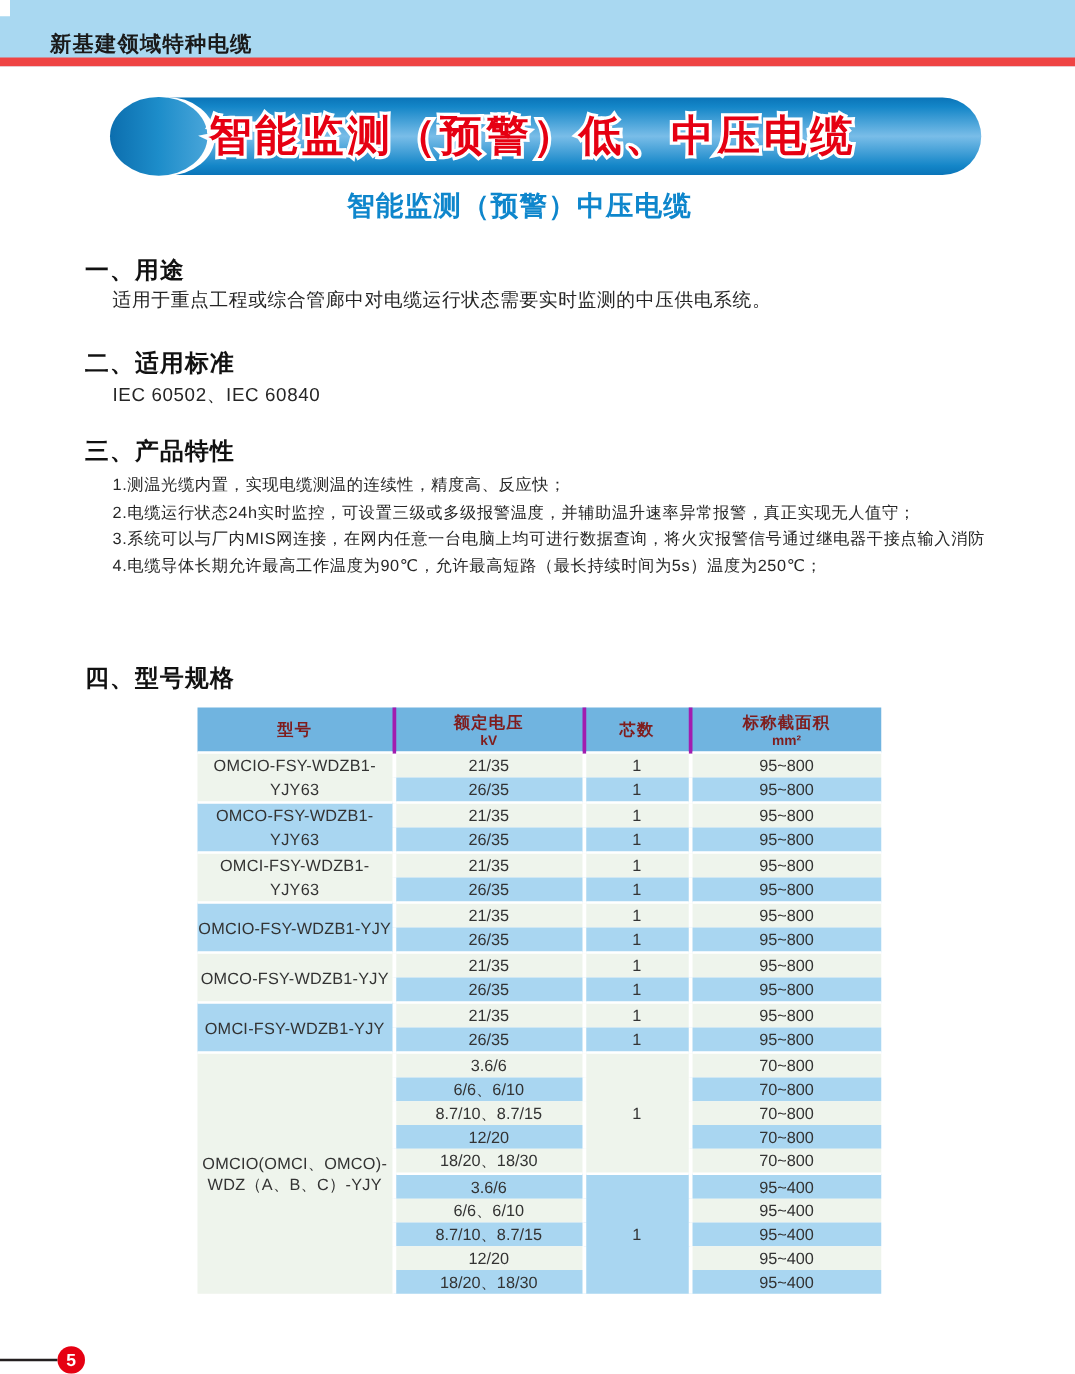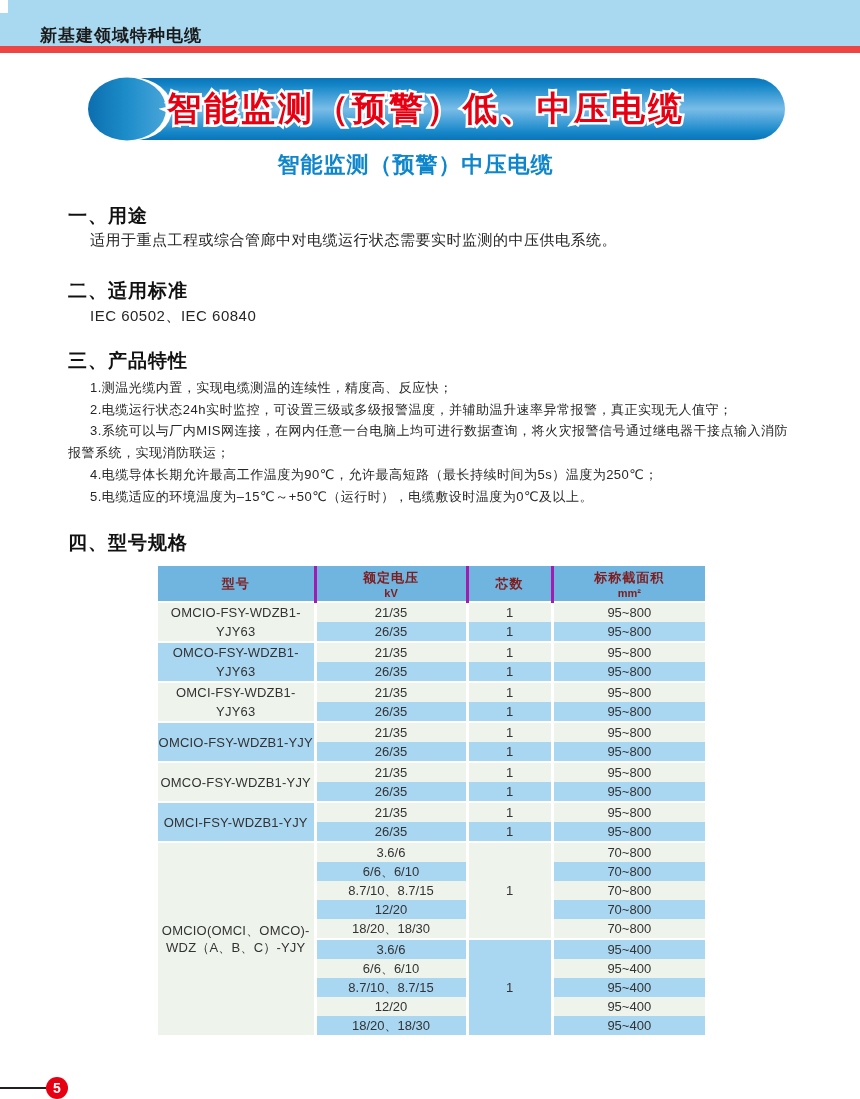--- a/index.html
+++ b/index.html
@@ -98,23 +98,21 @@
   <div class="sec-body" style="top:231px">适用于重点工程或综合管廊中对电缆运行状态需要实时监测的中压供电系统。</div>
 
   <div class="sec-heading" style="top:278px">二、适用标准</div>
   <div class="sec-body" style="top:307px">IEC 60502、IEC 60840</div>
 
   <div class="sec-heading" style="top:348px">三、产品特性</div>
   <div class="features">
     <div class="feat-line indent">1.测温光缆内置，实现电缆测温的连续性，精度高、反应快；</div>
     <div class="feat-line indent">2.电缆运行状态24h实时监控，可设置三级或多级报警温度，并辅助温升速率异常报警，真正实现无人值守；</div>
     <div class="feat-line indent">3.系统可以与厂内MIS网连接，在网内任意一台电脑上均可进行数据查询，将火灾报警信号通过继电器干接点输入消防</div>
-    <div class="feat-line">报警系统，实现消防联运；</div>
     <div class="feat-line indent">4.电缆导体长期允许最高工作温度为90℃，允许最高短路（最长持续时间为5s）温度为250℃；</div>
-    <div class="feat-line indent">5.电缆适应的环境温度为–15℃～+50℃（运行时），电缆敷设时温度为0℃及以上。</div>
   </div>
 
   <div class="sec-heading" style="top:530px">四、型号规格</div>
 
   <table class="spec">
     <colgroup>
       <col style="width:157px">
         <col style="width:152px">
         <col style="width:85px">
         <col style="width:153px">

